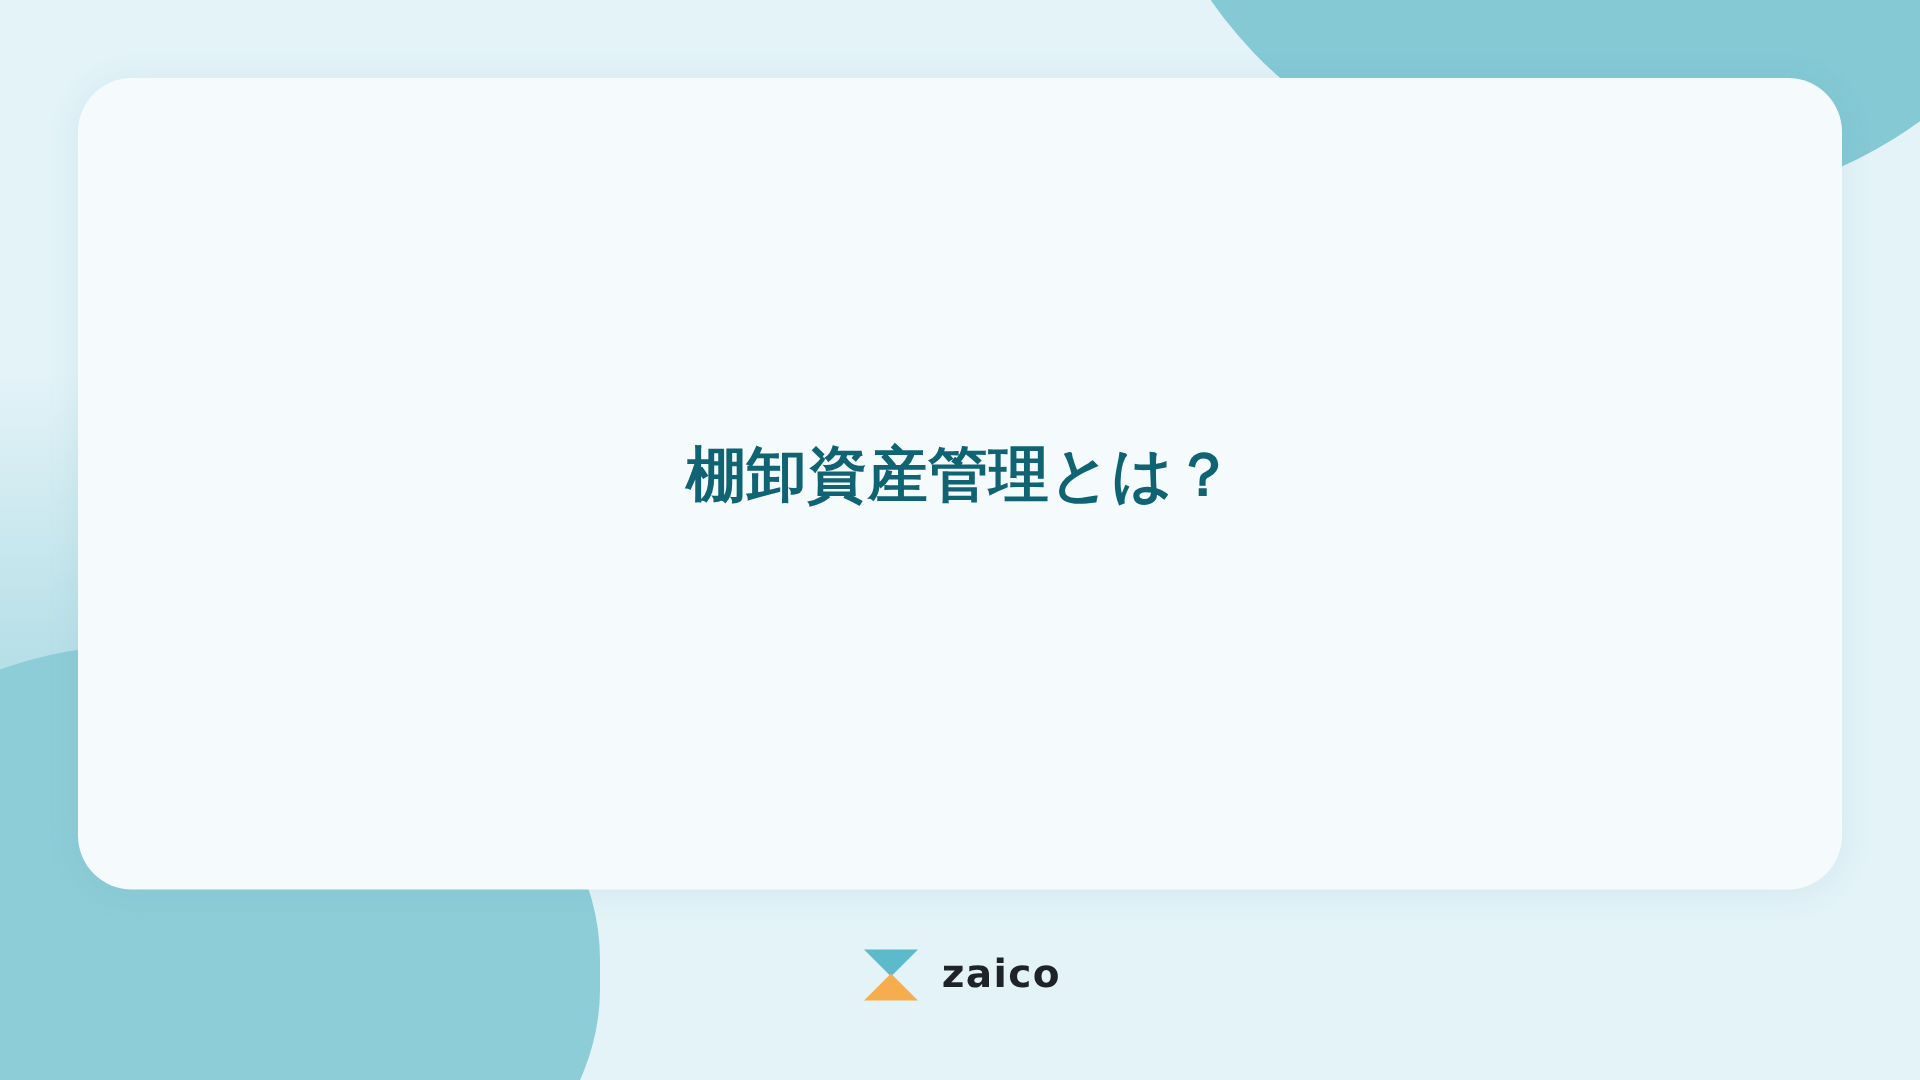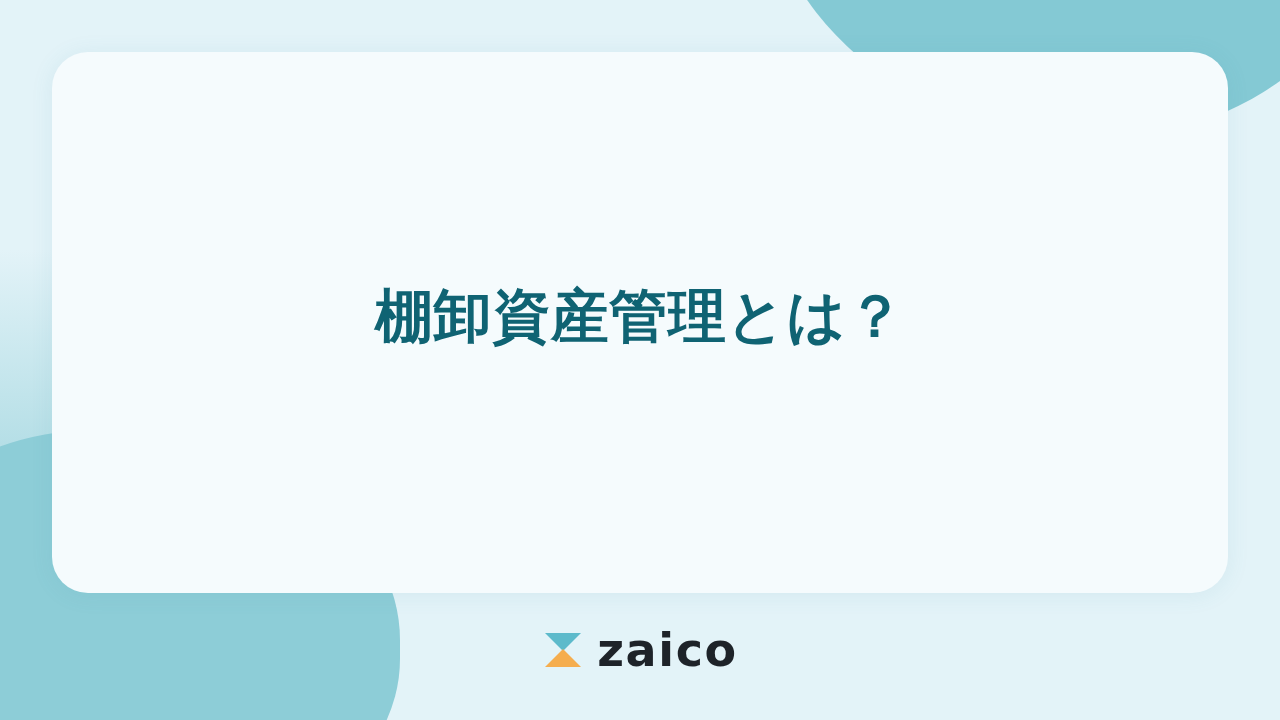--- a/index.html
+++ b/index.html
@@ -71,21 +71,21 @@
     border-radius: 36px;
     box-shadow: 0 2px 22px rgba(70,150,170,0.10);
     display: flex;
     align-items: center;
     justify-content: center;
     overflow: hidden;
   }
 
   #card-title {
     color: #0f6373;
-    font-size: 58px;
+    font-size: 40px;
     font-weight: 700;
     letter-spacing: 0.01em;
     line-height: 1.25;
     text-align: center;
     white-space: nowrap;
     transform: translateY(-6px);
   }
 
   
   #footer {
@@ -108,21 +108,21 @@
 
   #logo-mark {
     width: 42px;
     height: 40px;
     display: block;
     flex: none;
   }
 
   #logo-wordmark {
     color: #1e2329;
-    font-size: 46px;
+    font-size: 26px;
     font-weight: 700;
     letter-spacing: 0.035em;
     line-height: 1;
     font-family: "DejaVu Sans", "Liberation Sans", sans-serif;
   }
 </style>
 </head>
 <body>
 
 <div id="stage" style="background: rgb(227, 243, 248);">

